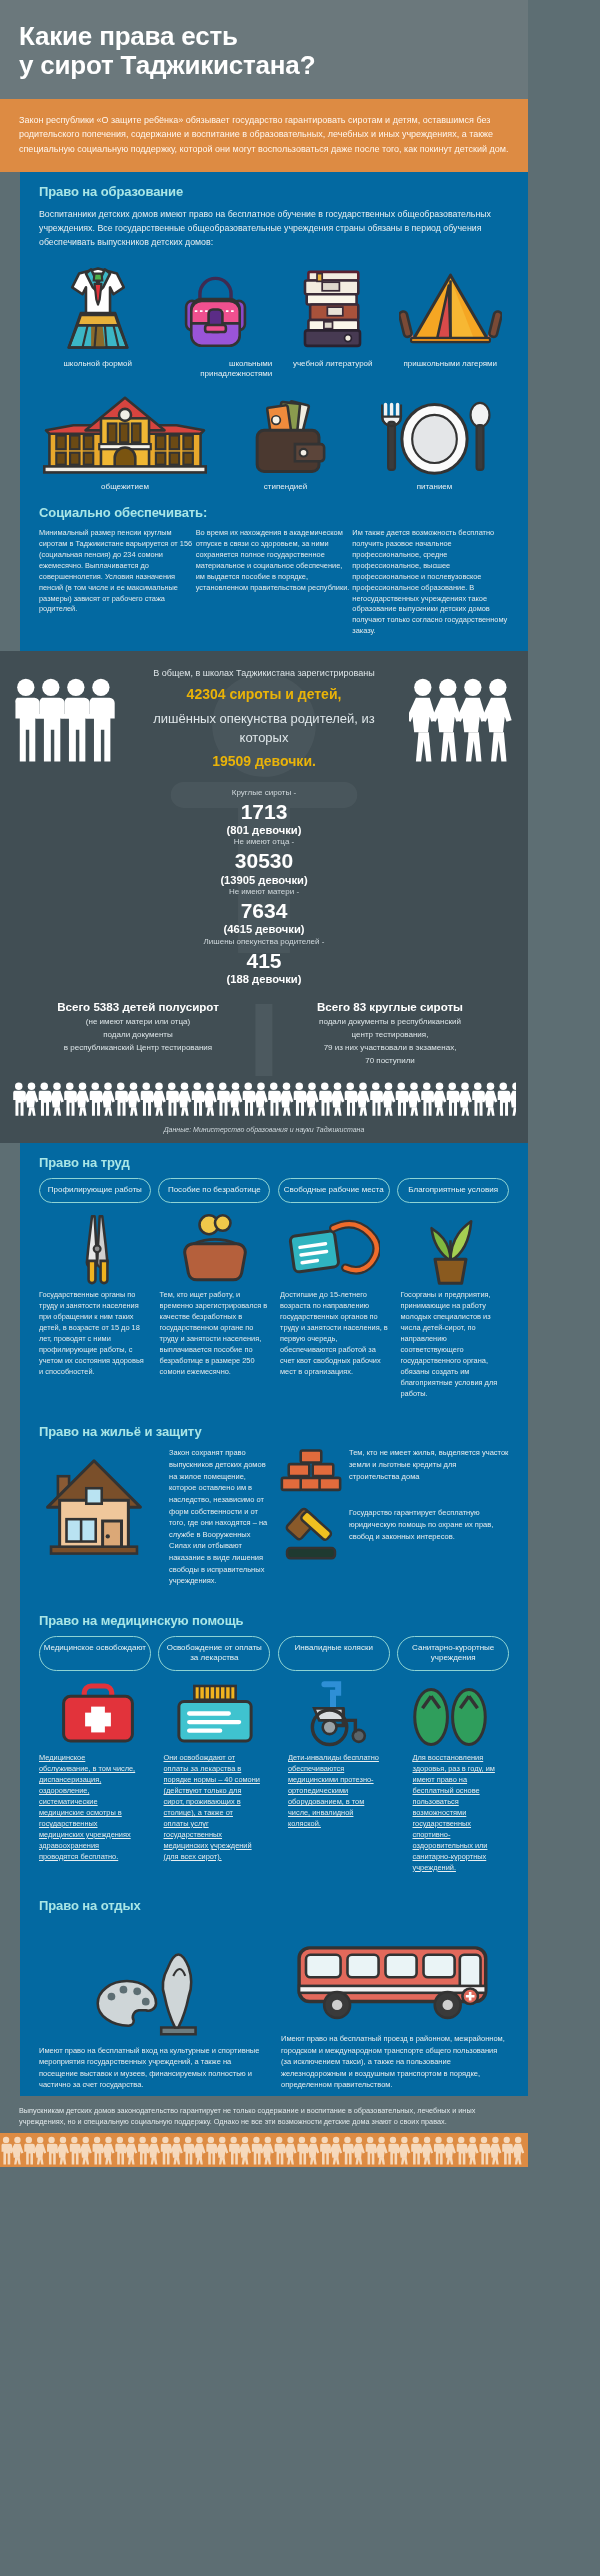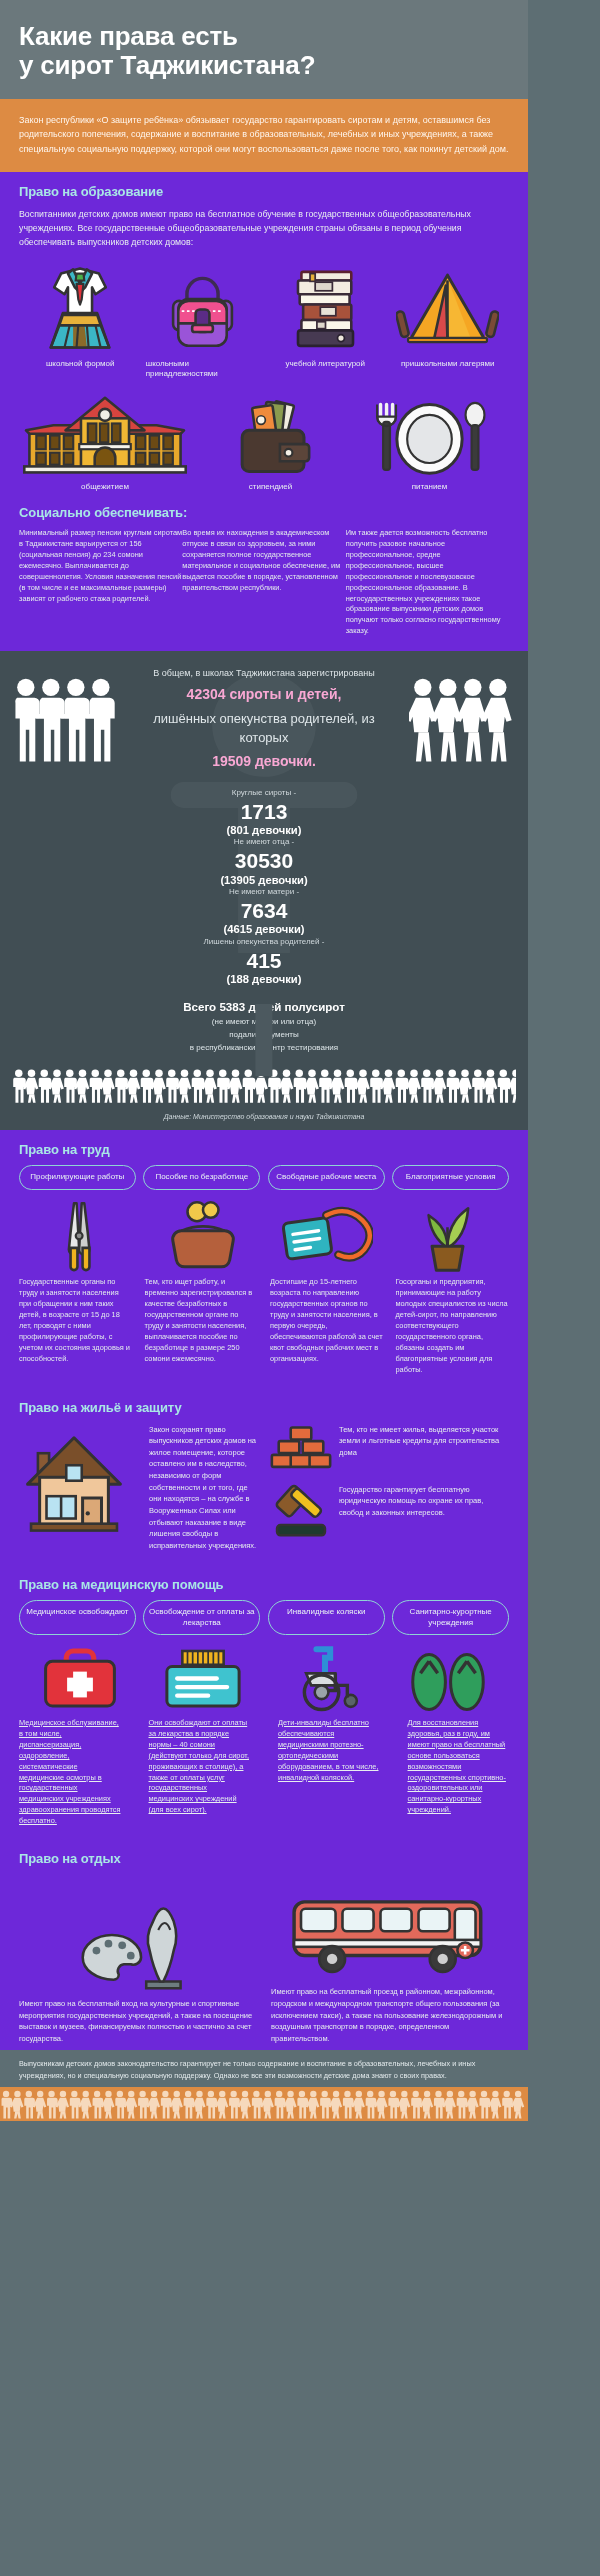--- a/index.html
+++ b/index.html
@@ -15,51 +15,51 @@
   
   .header{background:#6b787c;padding:22.4px 19px 19px;}
   .header h1{
     font-size:26px;line-height:1.1;color:#ffffff;font-weight:bold;
     letter-spacing:-0.2px;
   }
   .intro{background:#dd8b43;padding:14px 19px 15.5px;}
   .intro p{font-size:9px;line-height:1.62;color:#fff6ee;}
 
   
-  .sec{background:#6d28d9;padding:12px 19px 8.6px;position:relative;}
+  .sec{background:#0369a1;padding:12px 19px 8.6px;position:relative;margin-left:20px;}
   .sec-title{
     color:#a9e6e6;font-size:13px;font-weight:bold;margin-bottom:7.8px;
     letter-spacing:-0.1px;
   }
   .para{font-size:8.8px;line-height:1.6;color:#e9eff1;}
 
   
   .icon-row{display:flex;width:100%;margin-top:12px;}
   .icon-cell{flex:1;display:flex;flex-direction:column;align-items:center;}
   .icon-box{height:90px;display:flex;align-items:flex-end;justify-content:center;}
   .icon-cap{
-    font-size:8px;line-height:1.32;text-align:left;color:#e9eff1;
+    font-size:8px;line-height:1.32;text-align:right;color:#e9eff1;
     margin-top:7.8px;max-width:114px;
   }
   .icon-row.three .icon-box{height:83px;}
 
   
   .cols3{display:flex;margin-top:7px;}
   .cols3 > div{flex:1;font-size:7.4px;line-height:1.48;color:#e4ebed;}
 
   
   .stats{background:#414e54;padding:15.5px 12px 0;position:relative;overflow:hidden;}
   .stats .wm{
     position:absolute;left:50%;top:17px;transform:translateX(-50%);
     width:259px;height:285px;opacity:.045;pointer-events:none;
   }
   .stats-top{display:flex;align-items:center;justify-content:center;gap:3.4px;position:relative;}
   .stats-mid{flex:1;text-align:center;padding:0 5.2px;}
   .stats-mid .l1{font-size:9px;color:#dfe6e9;line-height:1.5;}
-  .stats-mid .big{font-size:14px;font-weight:bold;color:#f9a8d4;margin:5.2px 0 7px;}
+  .stats-mid .big{font-size:14px;font-weight:bold;color:#eab308;margin:5.2px 0 7px;}
   .stats-mid .l2{font-size:13px;color:#dfe6e9;line-height:1.5;}
   .people-grp{display:flex;align-items:flex-end;gap:0px;}
 
   .stats-nums{display:flex;margin-top:12px;text-align:center;flex-direction:column;}
   .stats-nums > div{flex:1;padding:0 2.6px;}
   .sn-label{font-size:8px;color:#cfd8dc;line-height:1.3;}
   .sn-num{font-size:21px;font-weight:bold;color:#ffffff;line-height:1.15;margin-top:1.7px;}
   .sn-sub{font-size:11.2px;font-weight:bold;color:#ffffff;line-height:1.2;}
 
   .stats-two{display:flex;margin-top:14px;text-align:center;position:relative;}
@@ -362,20 +362,27 @@
       </div>
     </div>
 
     <div class="stats-two">
       <div class="divider-v"></div>
       <div>
         <div class="st-h">Всего 5383 детей полусирот</div>
         <div class="st-p">(не имеют матери или отца)</div>
         <div class="st-p">подали документы</div>
         <div class="st-p">в республиканский Центр тестирования</div>
+      </div>
+      <div>
+        <div class="st-h">Всего 83 круглые сироты</div>
+        <div class="st-p">подали документы в республиканский</div>
+        <div class="st-p">центр тестирования,</div>
+        <div class="st-p">79 из них участвовали в экзаменах,</div>
+        <div class="st-p">70 поступили</div>
       </div>
     </div>
 
     <div class="crowd">
       <svg width="580" height="40" viewBox="0 0 672 46" fill="#ffffff">
         <g id="crowdg">
           <g transform="translate(0,0)">
             <circle cx="9" cy="6" r="5"></circle>
               <path d="M3 12 h12 a3.4 3.4 0 0 1 3.4 3.4 v9 h-3 v21 h-4 V28 h-2.8 v17.4 h-4 V24.4 h-3 v-9 A3.4 3.4 0 0 1 3 12 Z"></path>
           </g>

